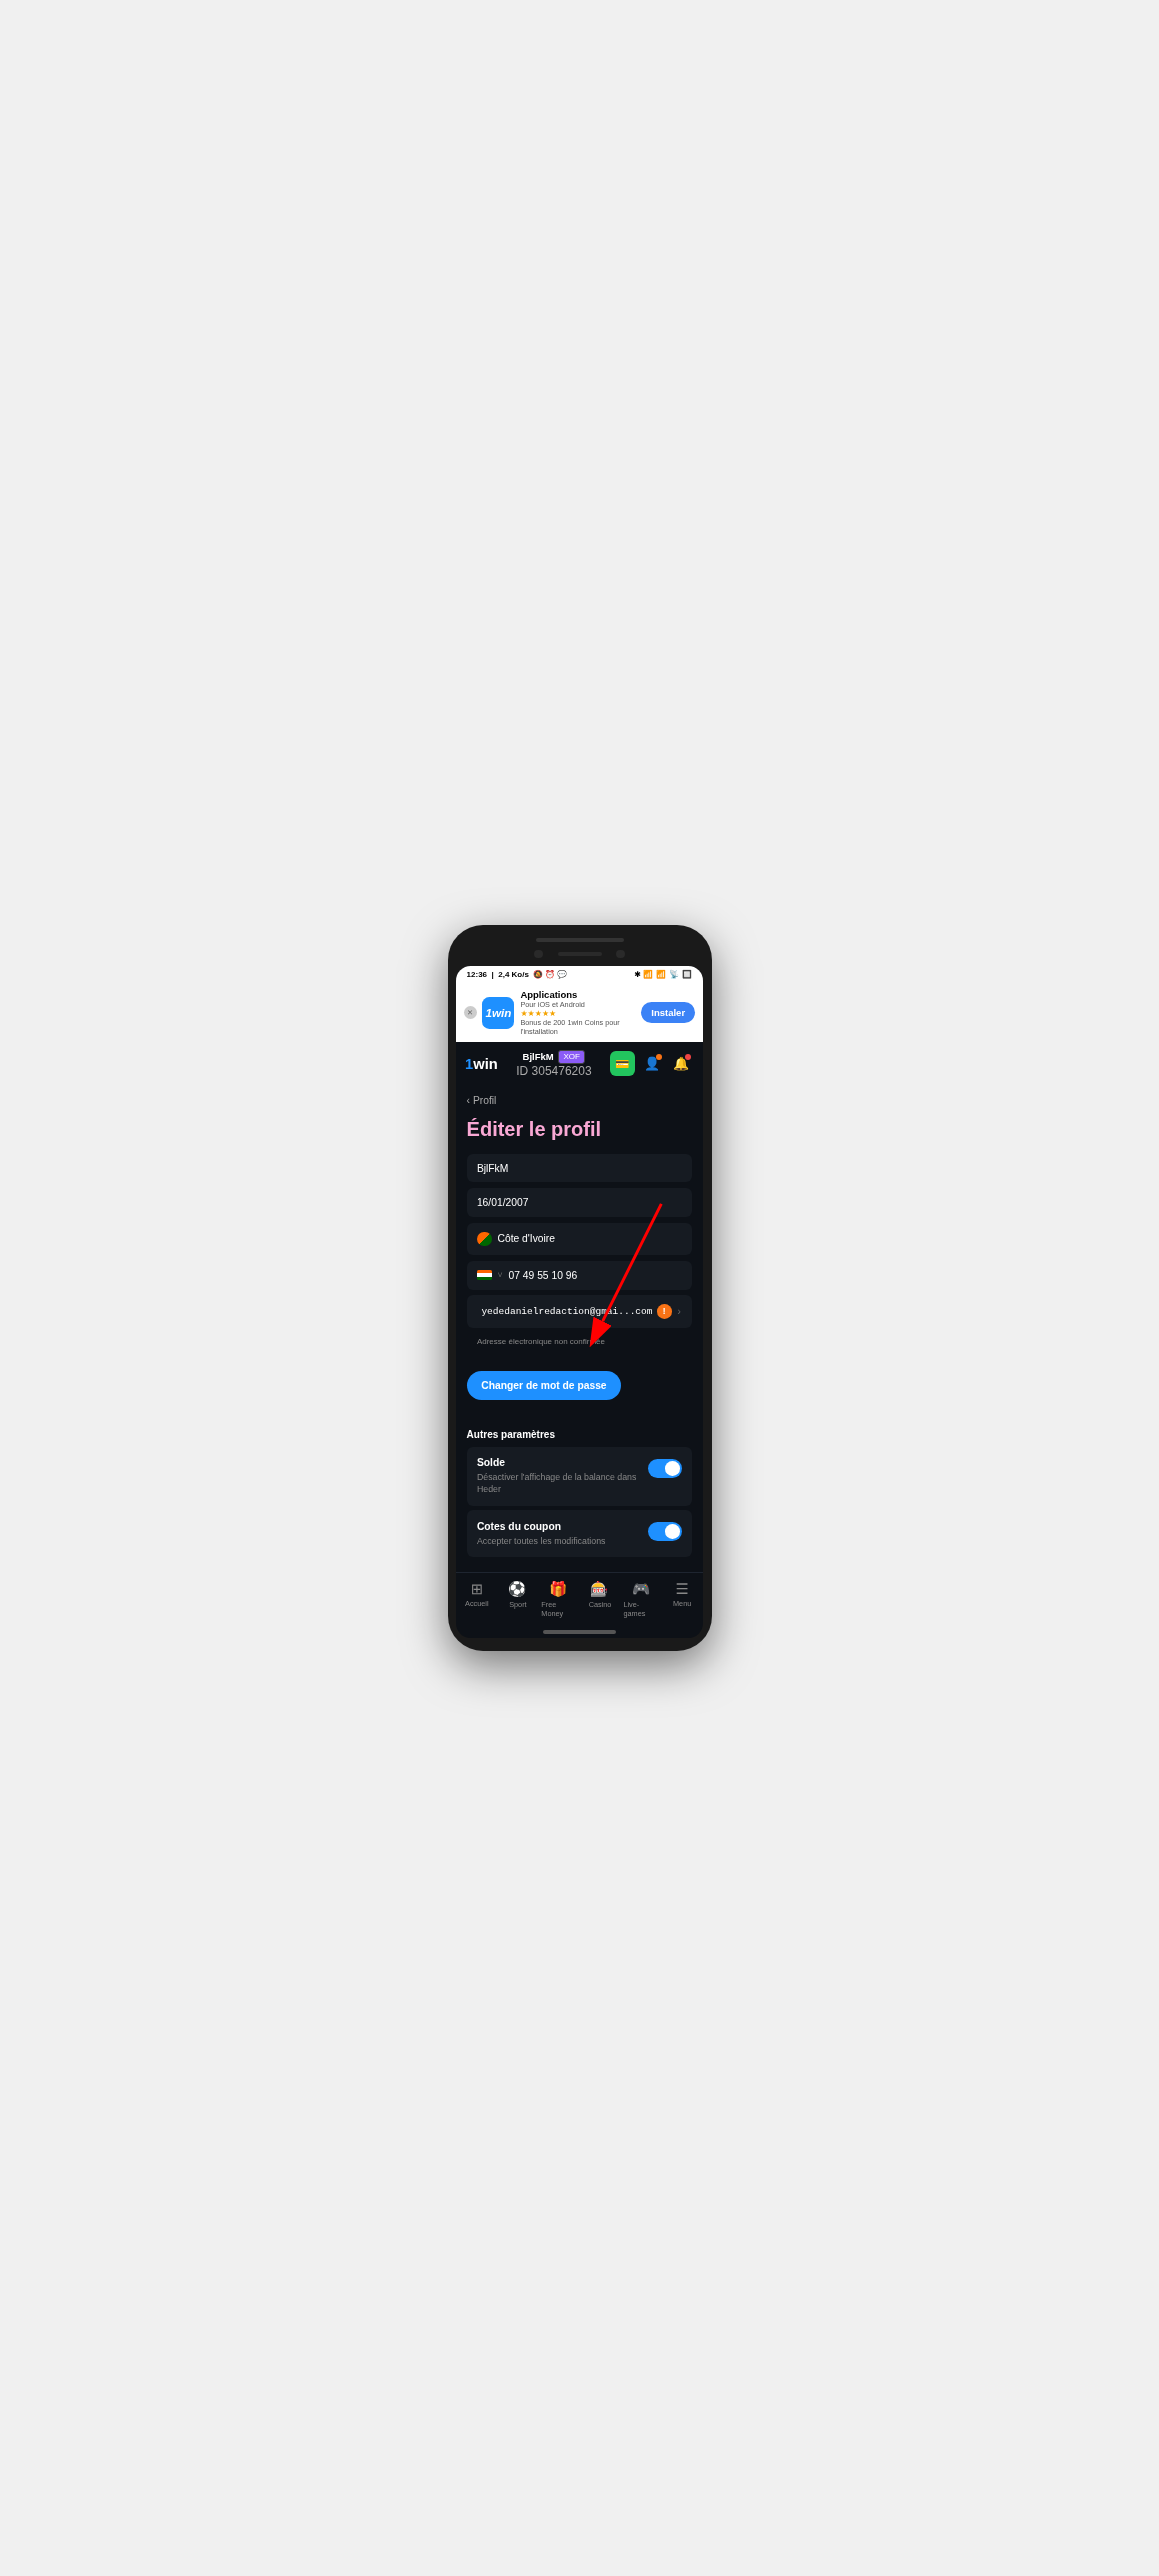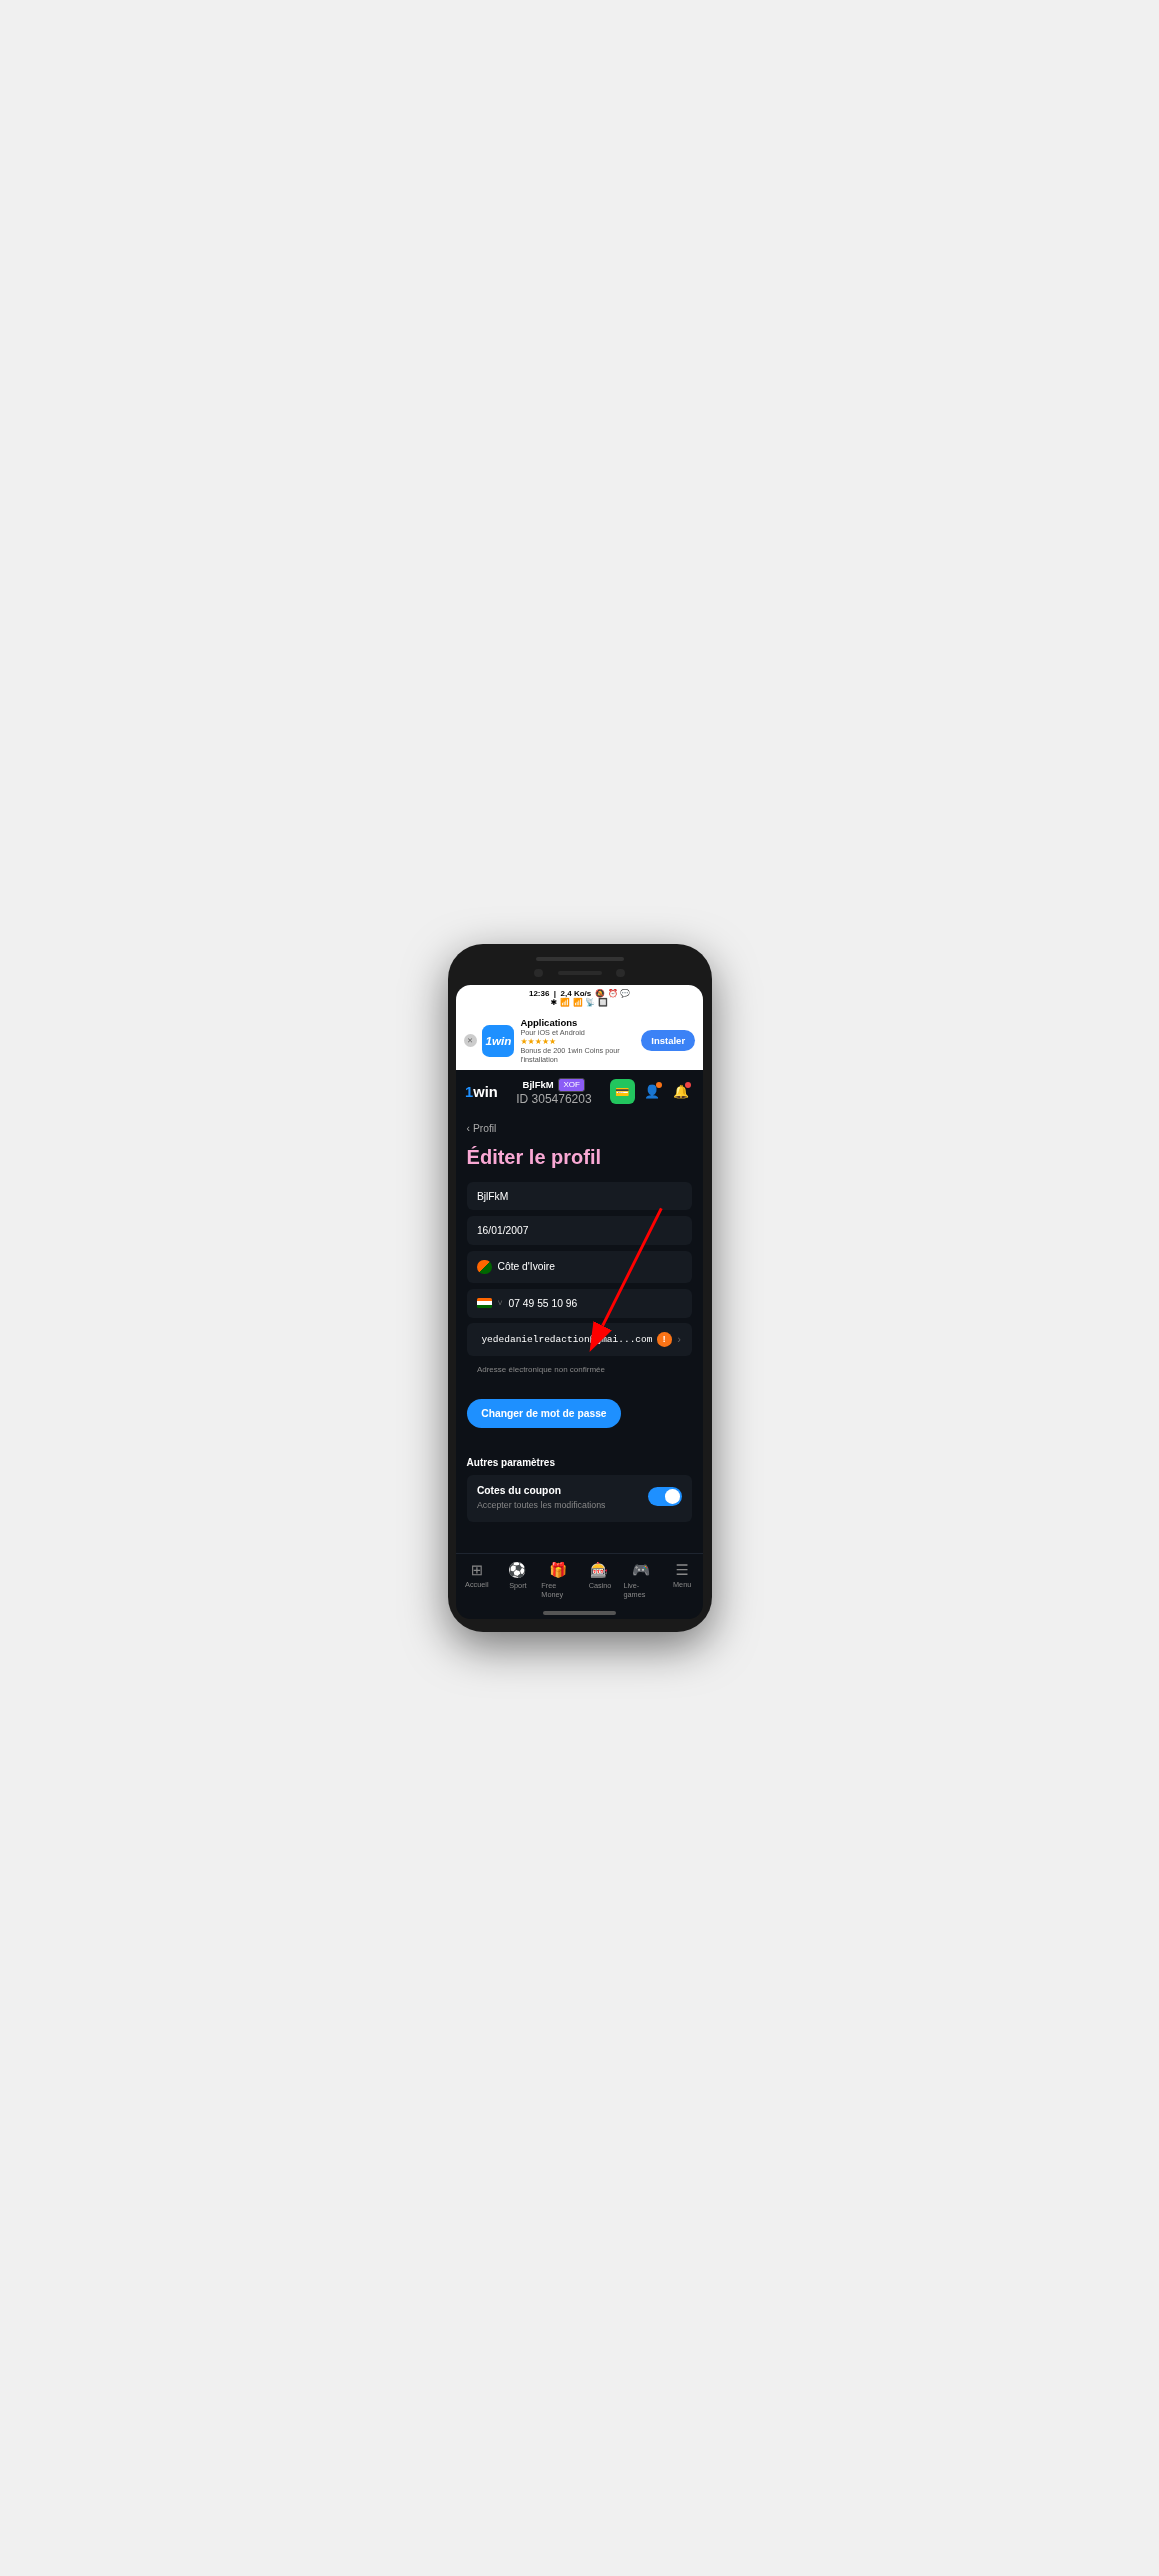--- a/index.html
+++ b/index.html
@@ -54,21 +54,20 @@
 
     
     .status-bar {
       background: white;
       display: flex;
       justify-content: space-between;
       align-items: center;
       padding: 4.4px 10.3px;
       font-size: 8px;
       color: #000;
-      flex-direction: column;
     }
     .status-left { font-weight: 600; }
     .status-right {
       display: flex;
       align-items: center;
       gap: 2.9px;
     }
 
     
     .install-banner {
@@ -477,20 +476,31 @@
       </div>
       <div class="field-note">Adresse électronique non confirmée</div>
 
       
       <button class="change-pwd-btn">Changer de mot de passe</button>
 
       
       <div class="section-title">Autres paramètres</div>
 
       
+      <div class="settings-card">
+        <div class="settings-row">
+          <div class="settings-text">
+            <div class="settings-label">Solde</div>
+            <div class="settings-desc">Désactiver l'affichage de la balance dans Heder</div>
+          </div>
+          <div class="toggle">
+            <div class="toggle-knob"></div>
+          </div>
+        </div>
+      </div>
 
       
       <div class="settings-card">
         <div class="settings-row">
           <div class="settings-text">
             <div class="settings-label">Cotes du coupon</div>
             <div class="settings-desc">Accepter toutes les modifications</div>
           </div>
           <div class="toggle">
             <div class="toggle-knob"></div>

